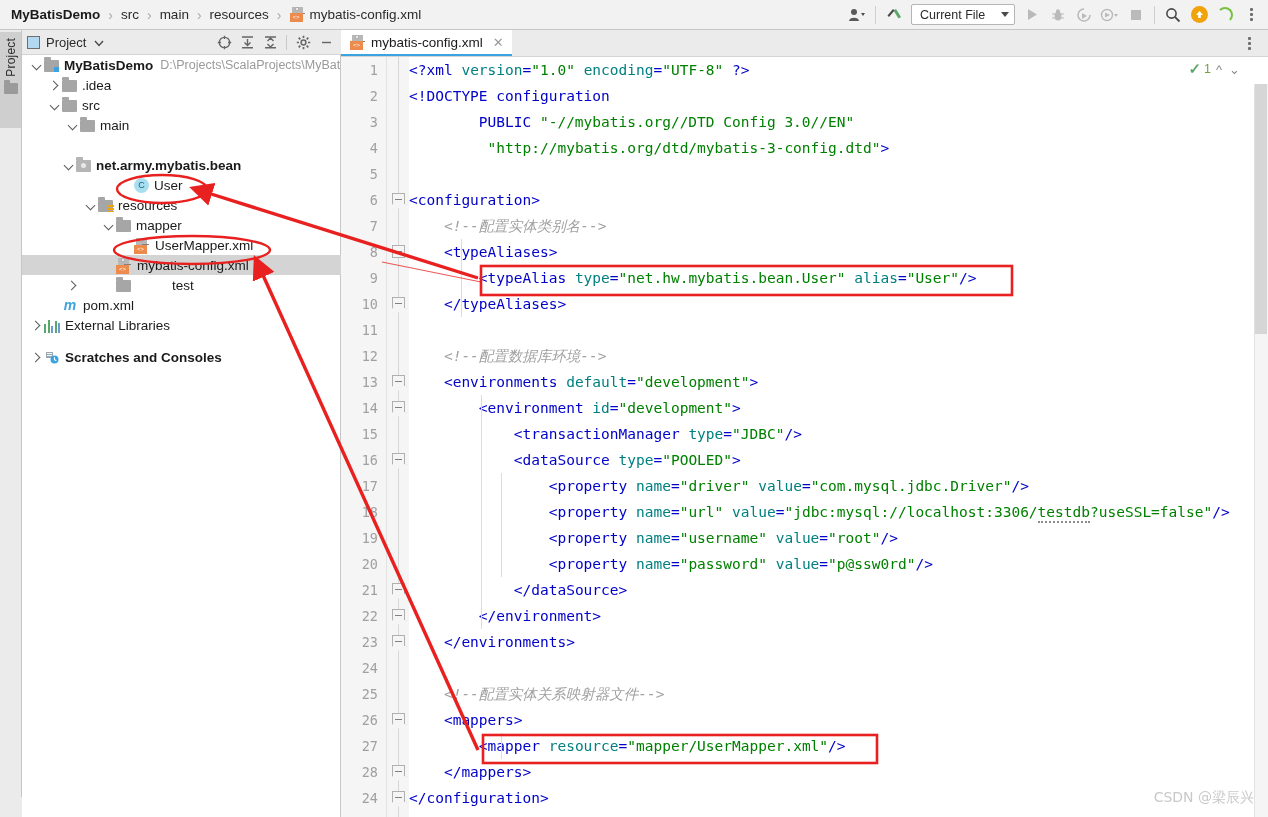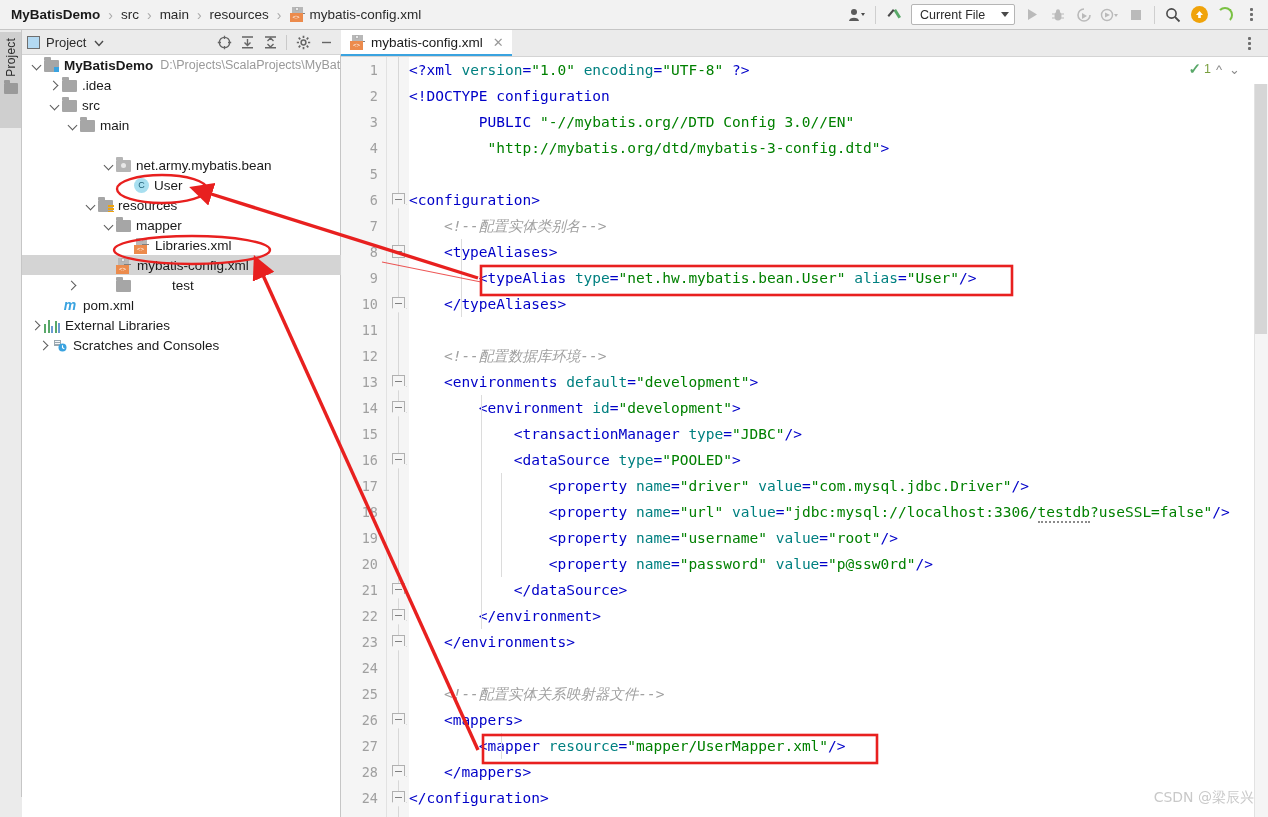--- a/index.html
+++ b/index.html
@@ -437,21 +437,21 @@
           </span>
           <span>src</span>
         </div>
         <div class="trow" style="padding-left: 44px; top: 60px; position: absolute; left: 0px; right: 0px;">
           <span class="twist open"></span>
           <span style="display: inline-flex;">
             <span class="ic ic-folder"></span>
           </span>
           <span>main</span>
         </div>
-        <div class="trow" style="padding-left: 80px; top: 100px; position: absolute; left: 0px; right: 0px;">
+        <div class="trow" style="padding-left: 40px; top: 100px; position: absolute; left: 0px; right: 0px; font-weight: bold;">
           <span class="twist open"></span>
           <span style="display: inline-flex;">
             <span class="ic ic-pkg"></span>
           </span>
           <span>net.army.mybatis.bean</span>
         </div>
         <div class="trow" style="padding-left: 98px; top: 120px; position: absolute; left: 0px; right: 0px;">
           <span class="twist none"></span>
           <span style="display: inline-flex;">
             <span class="ic ic-class">C</span>
@@ -474,21 +474,21 @@
         </div>
         <div class="trow" style="padding-left: 98px; top: 180px; position: absolute; left: 0px; right: 0px;">
           <span class="twist none"></span>
           <span style="display: inline-flex;">
             <span class="ic xml-icon" style="margin-top:1px">
               <span class="sheet"></span>
               <span class="fold"></span>
               <span class="tag">&lt;&gt;</span>
             </span>
           </span>
-          <span>Libraries.xml</span>
+          <span>UserMapper.xml</span>
         </div>
         <div class="trow selected" style="padding-left: 80px; top: 200px; position: absolute; left: 0px; right: 0px;">
           <span class="twist none"></span>
           <span style="display: inline-flex;">
             <span class="ic xml-icon" style="margin-top:1px">
               <span class="sheet"></span>
               <span class="fold"></span>
               <span class="tag">&lt;&gt;</span>
             </span>
           </span>
@@ -514,21 +514,21 @@
             <span class="ic ic-lib">
               <i style="height:9px;background:#59a869"></i>
               <i style="height:13px;background:#59a869"></i>
               <i style="height:7px;background:#6b9bd2"></i>
               <i style="height:12px;background:#59a869"></i>
               <i style="height:10px;background:#6b9bd2"></i>
             </span>
           </span>
           <span>External Libraries</span>
         </div>
-        <div class="trow" style="padding-left: 16px; top: 280px; position: absolute; left: 0px; right: 0px;">
+        <div class="trow" style="padding-left: 8px; top: 292px; position: absolute; left: 0px; right: 0px; font-weight: bold;">
           <span class="twist closed"></span>
           <span style="display: inline-flex;">
             <span class="ic ic-scratch"><svg width="16" height="15" viewBox="0 0 16 15">
                 <path d="M2 2 h7 v6 h-7 z" fill="#9aa7b0"></path>
                 <path d="M3 3.5 h5 M3 5.5 h5" stroke="#fff" stroke-width="0.9"></path>
                 <circle cx="10.5" cy="9.5" r="4" fill="#3aa3e0"></circle>
                 <path d="M10.5 7.2 v2.5 l1.8 1" stroke="#fff" stroke-width="1.1" fill="none"></path>
               </svg></span>
           </span>
           <span>Scratches and Consoles</span>

